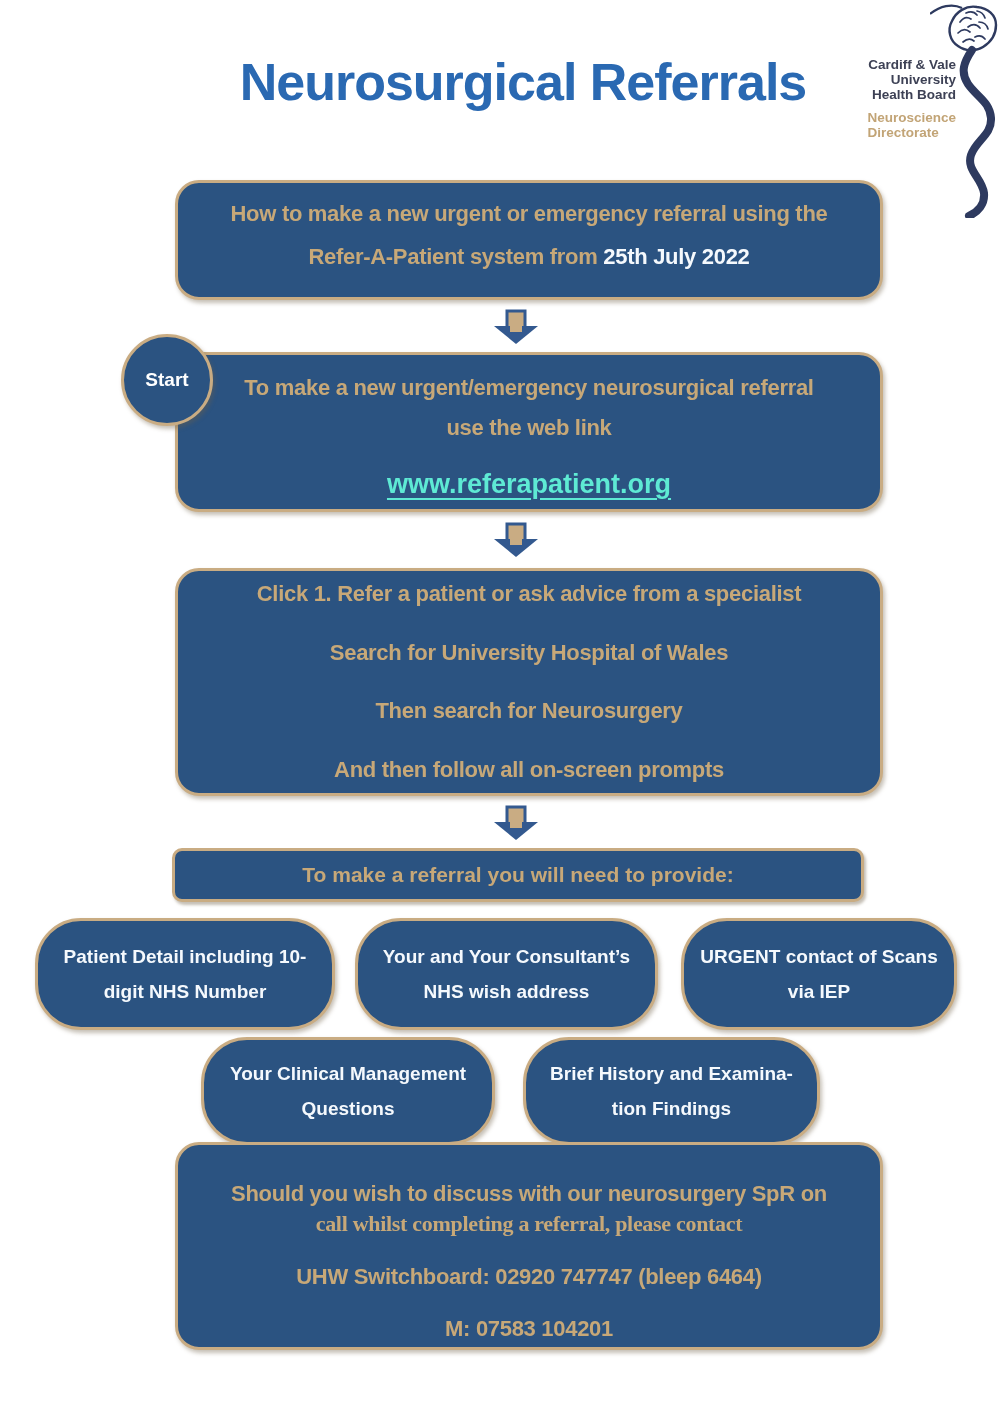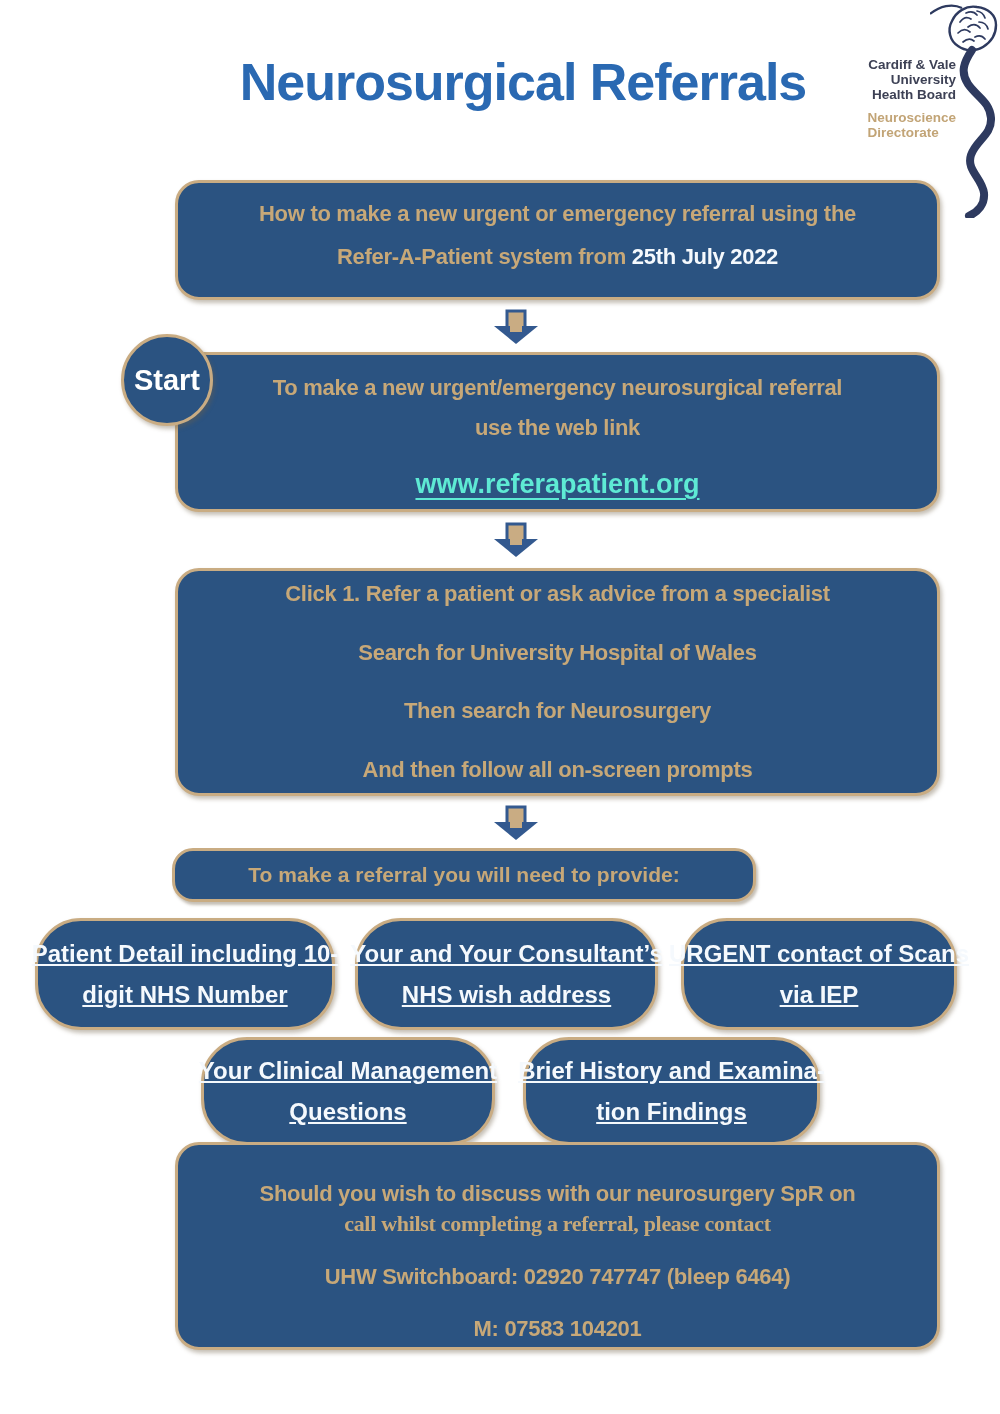--- a/index.html
+++ b/index.html
@@ -18,21 +18,21 @@
     position:absolute;right:44px;top:57px;text-align:right;
     font-size:13.5px;font-weight:bold;color:#3d4155;line-height:15px;white-space:nowrap;
   }
   .logo .dept{
     position:absolute;right:44px;top:110px;text-align:left;
     font-size:13.5px;font-weight:bold;color:#c2a476;line-height:15px;white-space:nowrap;
   }
   .logo svg{position:absolute;right:0;top:0;}
   
   .box{
-    position:absolute;left:175px;width:765px;box-sizing:border-box;
+    position:absolute;left:175px;width:708px;box-sizing:border-box;
     background:#2b5381;border:3px solid #c9ac83;border-radius:24px;
     box-shadow:2px 3px 4px rgba(110,95,70,.4);
     display:flex;flex-direction:column;align-items:center;
   }
   .boxline{
     color:#c7a878;font-weight:bold;font-size:22px;white-space:nowrap;
     letter-spacing:-.3px;text-align:center;
   }
   .white{color:#f5f9fd;}
   .intro{top:180px;height:120px;padding-top:18px;gap:17px;}
@@ -44,40 +44,40 @@
   .steps{top:568px;height:228px;justify-content:space-between;padding:10px 0;}
   .contact{top:1142px;height:208px;padding-top:36px;}
   .contact .l2{margin-top:4px;font-family:Liberation Serif, serif;}
   .contact .l3{margin-top:27px;}
   .contact .l4{margin-top:26px;}
   
   .start-circle{
     position:absolute;left:121px;top:334px;width:92px;height:92px;border-radius:50%;
     background:#2b5381;border:3px solid #c9ac83;box-sizing:border-box;z-index:5;
     display:flex;align-items:center;justify-content:center;
-    color:#ffffff;font-weight:bold;font-size:29px;
+    color:#ffffff;font-weight:bold;font-size:19px;
     box-shadow:2px 3px 4px rgba(110,95,70,.4);
   }
   
   .bar{
-    position:absolute;left:172px;top:848px;width:584px;height:54px;box-sizing:border-box;
-    background:#2b5381;border:3px solid #c9ac83;border-radius:21px;
+    position:absolute;left:172px;top:848px;width:692px;height:54px;box-sizing:border-box;
+    background:#2b5381;border:3px solid #c9ac83;border-radius:10px;
     display:flex;align-items:center;justify-content:center;
     box-shadow:2px 3px 3px rgba(110,95,70,.4);
   }
   .bar span{color:#c7a878;font-weight:bold;font-size:21px;white-space:nowrap;}
   
   .pill{
     position:absolute;box-sizing:border-box;background:#2b5381;
     border:3px solid #c9ac83;border-radius:46px;
     display:flex;flex-direction:column;align-items:center;justify-content:center;gap:13px;
     box-shadow:2px 3px 4px rgba(110,95,70,.4);
   }
   .pill div{
-    color:#f5f9fd;font-weight:bold;font-size:24px;white-space:nowrap;text-align:center;text-decoration:underline;
+    color:#f5f9fd;font-weight:bold;font-size:19px;white-space:nowrap;text-align:center;
   }
   .p1{left:35px;top:918px;width:300px;height:112px;}
   .p2{left:355px;top:918px;width:303px;height:112px;}
   .p3{left:681px;top:918px;width:276px;height:112px;}
   .p4{left:201px;top:1037px;width:294px;height:108px;}
   .p5{left:523px;top:1037px;width:297px;height:108px;}
   
   .arrow{position:absolute;left:490px;width:52px;height:36px;}
   .a1{top:309px;} .a2{top:522px;} .a3{top:805px;} .a4{top:1147px;}
 </style>

